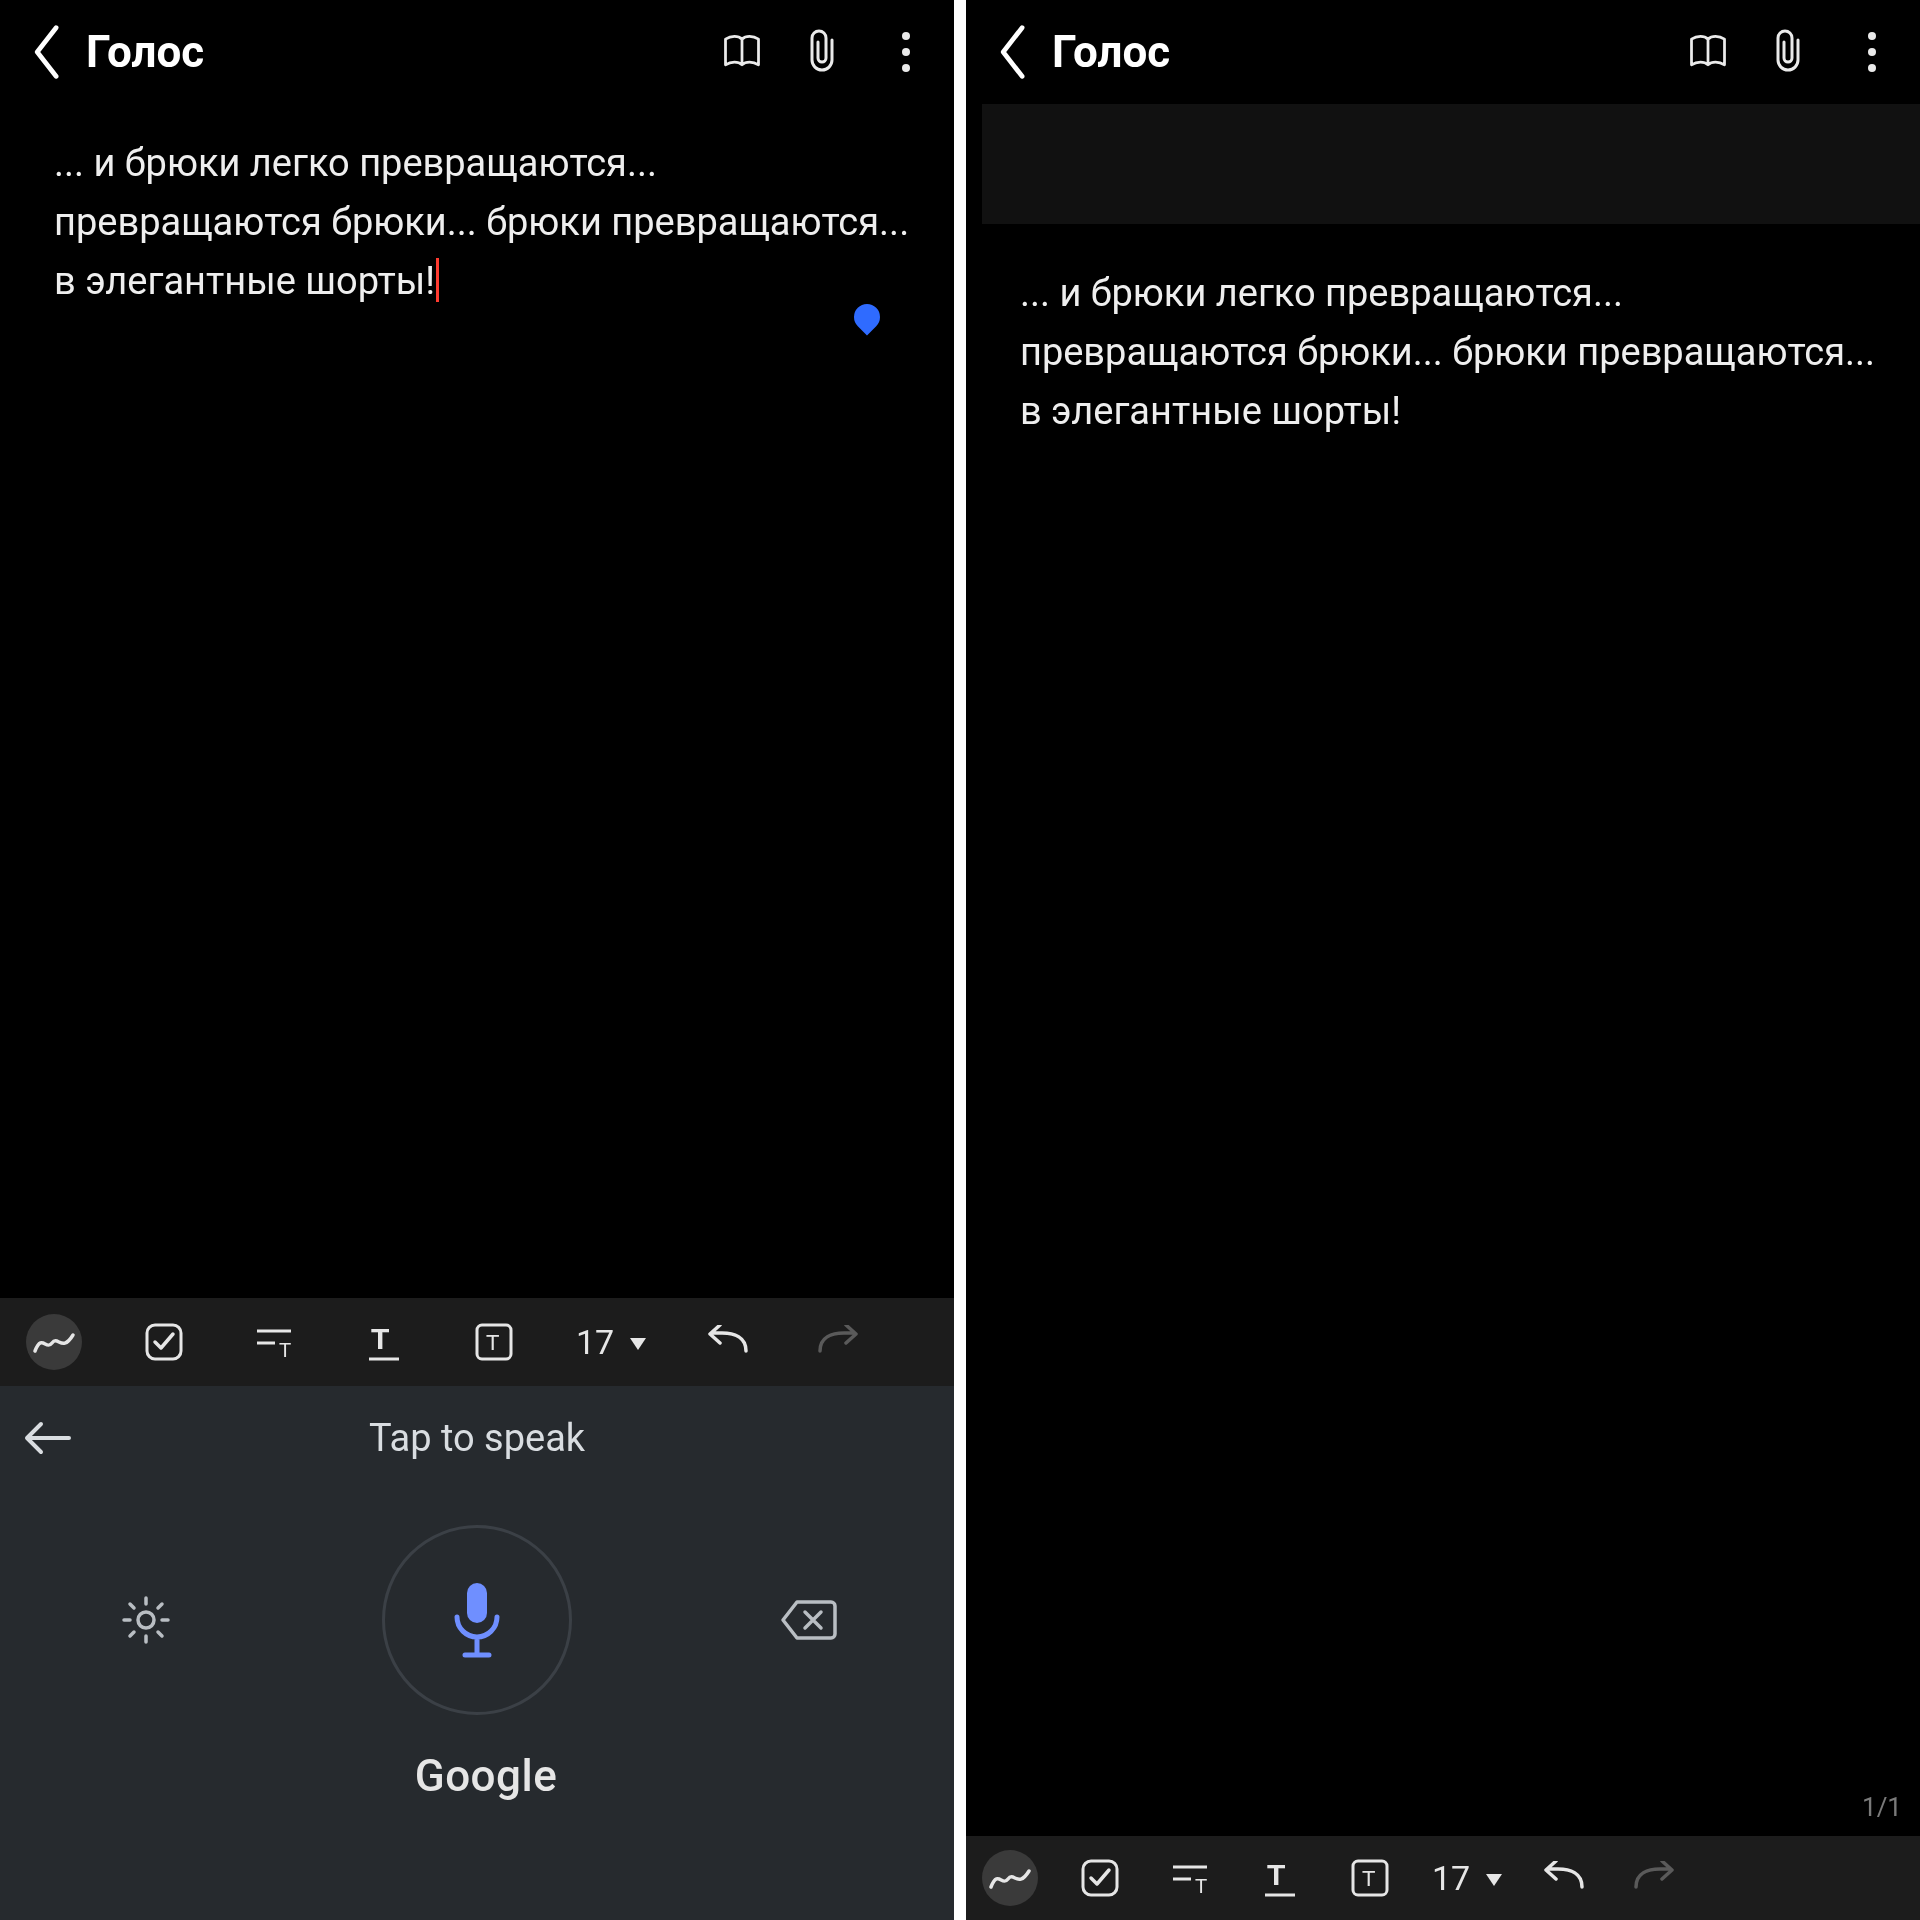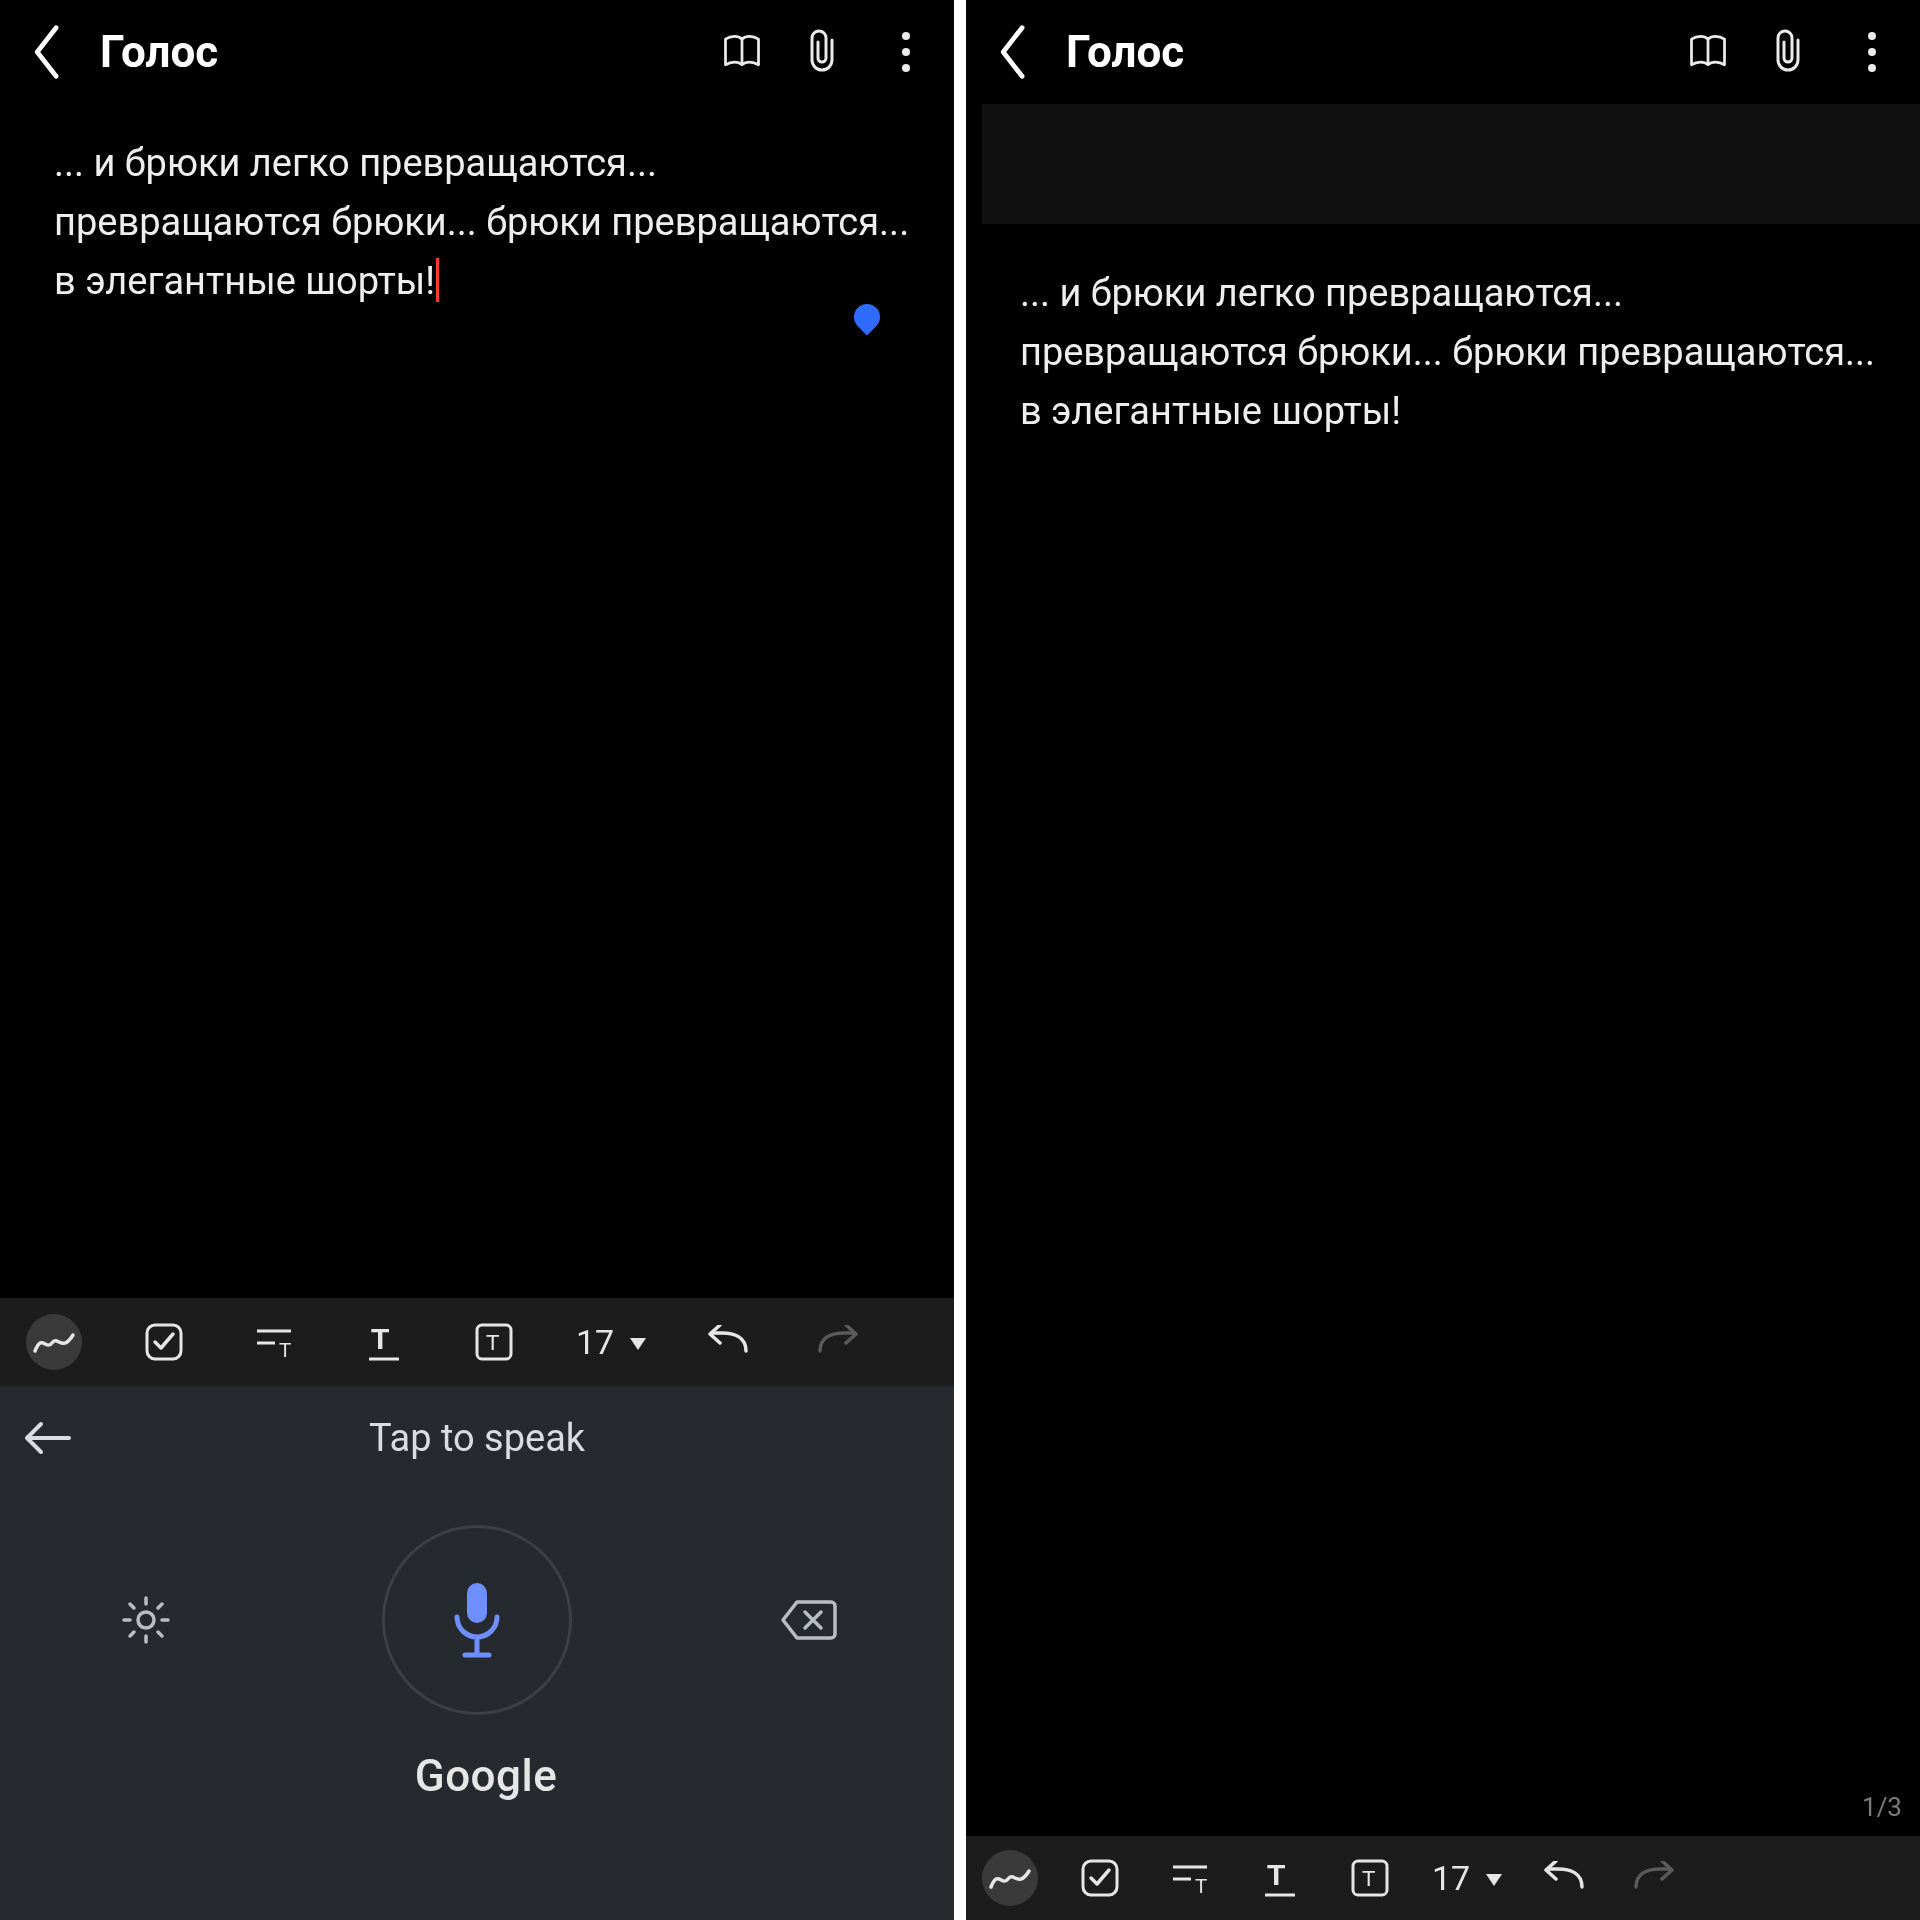--- a/index.html
+++ b/index.html
@@ -5,21 +5,21 @@
   * { box-sizing: border-box; margin: 0; padding: 0; }
   html, body { width: 1920px; height: 1920px; background: #fff; font-family: -apple-system, Roboto, "Segoe UI", Arial, sans-serif; }
   .canvas { width: 1920px; height: 1920px; display: flex; background: #fff; }
   .phone { background: #000; position: relative; overflow: hidden; display: flex; flex-direction: column; }
   .phone.left  { width: 960px; height: 1920px; }
   .phone.right { width: 960px; height: 1920px; margin-left: 0; }
 
   
   .hdr { height: 104px; display: flex; align-items: center; padding: 0 24px 0 12px; }
   .hdr .back { width: 72px; height: 72px; display:flex; align-items:center; justify-content:center; }
-  .hdr .title { color: #fff; font-size: 44px; font-weight: 700; margin-left: 16px; flex: 1; }
+  .hdr .title { color: #fff; font-size: 44px; font-weight: 700; margin-left: 2px; flex: 1; }
   .hdr .icons { display:flex; gap: 34px; align-items: center; }
   .hdr .icobtn { width: 48px; height: 48px; display:flex; align-items:center; justify-content:center; }
   .hdr svg { display:block; }
 
   
   .body { flex: 1; padding: 30px 38px 0 38px; position: relative; margin-left: 16px; }
   .note-text { color: #eee; font-size: 38px; line-height: 1.55; font-weight: 400; }
   .note-text p { margin-bottom: 26px; }
   .caret { display:inline-block; width:3px; height:44px; background:#ff3b30; vertical-align:-8px; margin-left:1px; }
   .teardrop { position:absolute; width:26px; height:26px; background:#2f6bff; border-radius:50% 50% 50% 0; transform: rotate(-45deg); }
@@ -203,21 +203,21 @@
             </svg>
         </div>
       </div>
     </div>
 
     <div class="body" style="flex:1; padding-top:0;">
       <div class="title-gap"></div>
       <div class="note-text">
         <p>... и брюки легко превращаются... превращаются брюки... брюки превращаются... в элегантные шорты!</p>
       </div>
-      <div class="pagecount">1/3</div>
+      <div class="pagecount">1/1</div>
     </div>
 
     <div class="tools">
       <div class="tb active">
         <svg width="44" height="34" viewBox="0 0 44 34">
             <path d="M3 26 C10 8 14 26 20 18 C26 10 30 28 41 10" stroke="#e6e6e6" stroke-width="3.5" fill="none" stroke-linecap="round"></path>
           </svg>
       </div>
       <div class="tb">
         <svg width="40" height="40" viewBox="0 0 40 40">

